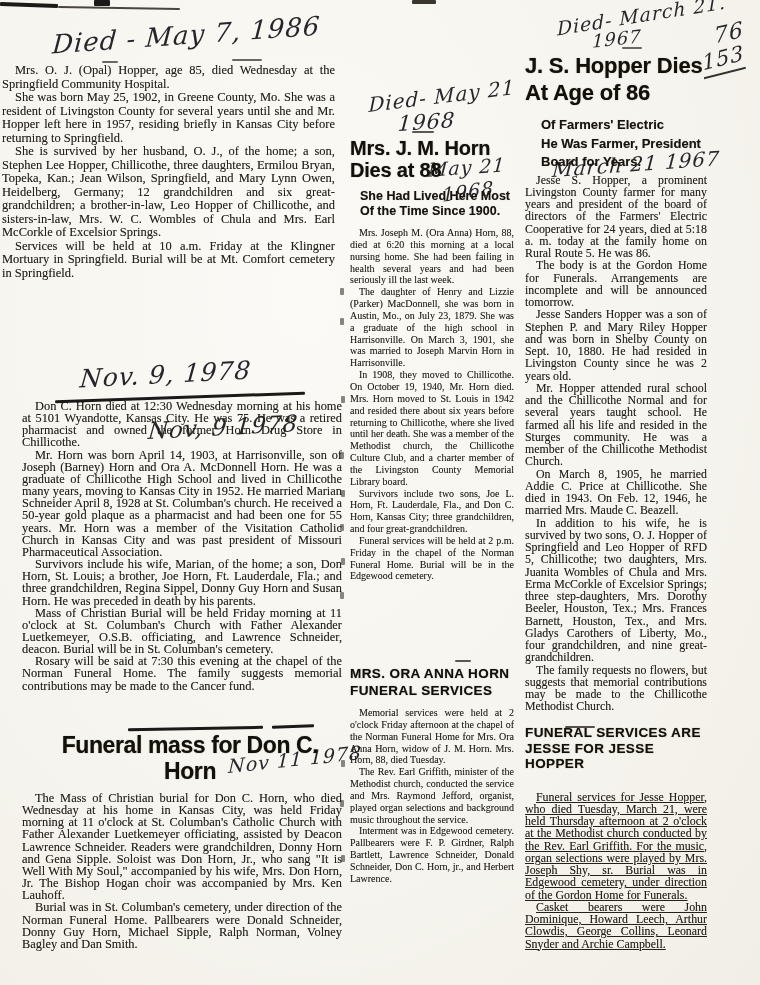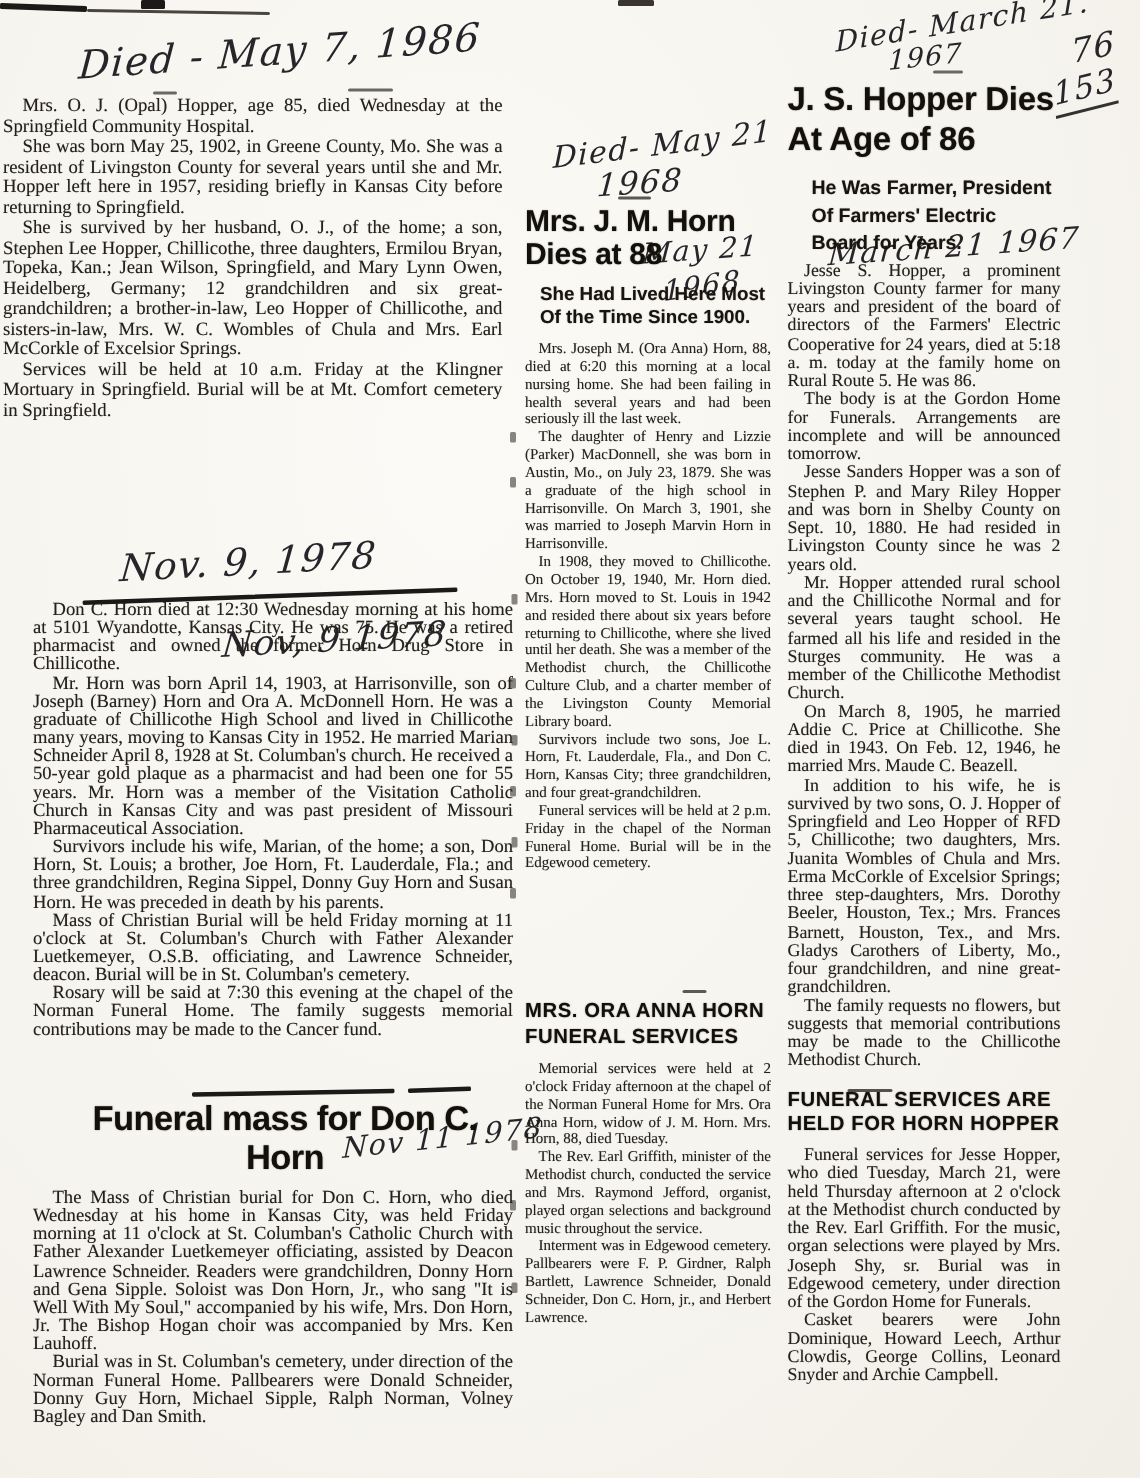--- a/index.html
+++ b/index.html
@@ -165,37 +165,37 @@
       <p>Memorial services were held at 2 o'clock Friday afternoon at the chapel of the Norman Funeral Home for Mrs. Ora Anna Horn, widow of J. M. Horn. Mrs. Horn, 88, died Tuesday.</p>
       <p>The Rev. Earl Griffith, minister of the Methodist church, conducted the service and Mrs. Raymond Jefford, organist, played organ selections and background music throughout the service.</p>
       <p>Interment was in Edgewood cemetery. Pallbearers were F. P. Girdner, Ralph Bartlett, Lawrence Schneider, Donald Schneider, Don C. Horn, jr., and Herbert Lawrence.</p>
     </div>
   </article>
 
   <article class="art" style="left:525px;top:52px;width:182px;">
     <h2 class="t-col big-right">J. S. Hopper Dies</h2>
     <h2 class="t-col big-right">At Age of 86</h2>
     <div class="subtitle sub-right">
+      <div>Of Farmers' Electric</div>
       <div>He Was Farmer, President</div>
-      <div>Of Farmers' Electric</div>
       <div>Board for Years.</div>
     </div>
     <div class="body b-right" style="margin-top:2px;">
       <p>Jesse S. Hopper, a prominent Livingston County farmer for many years and president of the board of directors of the Farmers' Electric Cooperative for 24 years, died at 5:18 a. m. today at the family home on Rural Route 5. He was 86.</p>
       <p>The body is at the Gordon Home for Funerals. Arrangements are incomplete and will be announced tomorrow.</p>
       <p>Jesse Sanders Hopper was a son of Stephen P. and Mary Riley Hopper and was born in Shelby County on Sept. 10, 1880. He had resided in Livingston County since he was 2 years old.</p>
       <p>Mr. Hopper attended rural school and the Chillicothe Normal and for several years taught school. He farmed all his life and resided in the Sturges community. He was a member of the Chillicothe Methodist Church.</p>
       <p>On March 8, 1905, he married Addie C. Price at Chillicothe. She died in 1943. On Feb. 12, 1946, he married Mrs. Maude C. Beazell.</p>
       <p>In addition to his wife, he is survived by two sons, O. J. Hopper of Springfield and Leo Hopper of RFD 5, Chillicothe; two daughters, Mrs. Juanita Wombles of Chula and Mrs. Erma McCorkle of Excelsior Springs; three step-daughters, Mrs. Dorothy Beeler, Houston, Tex.; Mrs. Frances Barnett, Houston, Tex., and Mrs. Gladys Carothers of Liberty, Mo., four grandchildren, and nine great-grandchildren.</p>
       <p>The family requests no flowers, but suggests that memorial contributions may be made to the Chillicothe Methodist Church.</p>
     </div>
   </article>
 
   <article class="art" style="left:525px;top:725px;width:182px;">
     <h2 class="t-col caps r">FUNERAL SERVICES ARE</h2>
-    <h2 class="t-col caps r">HELD FOR HORN HOPPER</h2>
-    <div class="body b-right" style="margin-top:7px;">
+    <h2 class="t-col caps r">JESSE FOR JESSE HOPPER</h2>
+    <div class="body b-right" style="margin-top:19px;text-decoration:underline;">
       <p>Funeral services for Jesse Hopper, who died Tuesday, March 21, were held Thursday afternoon at 2 o'clock at the Methodist church conducted by the Rev. Earl Griffith. For the music, organ selections were played by Mrs. Joseph Shy, sr. Burial was in Edgewood cemetery, under direction of the Gordon Home for Funerals.</p>
       <p>Casket bearers were John Dominique, Howard Leech, Arthur Clowdis, George Collins, Leonard Snyder and Archie Campbell.</p>
     </div>
   </article>
 
 </div>
 
 </body></html>

